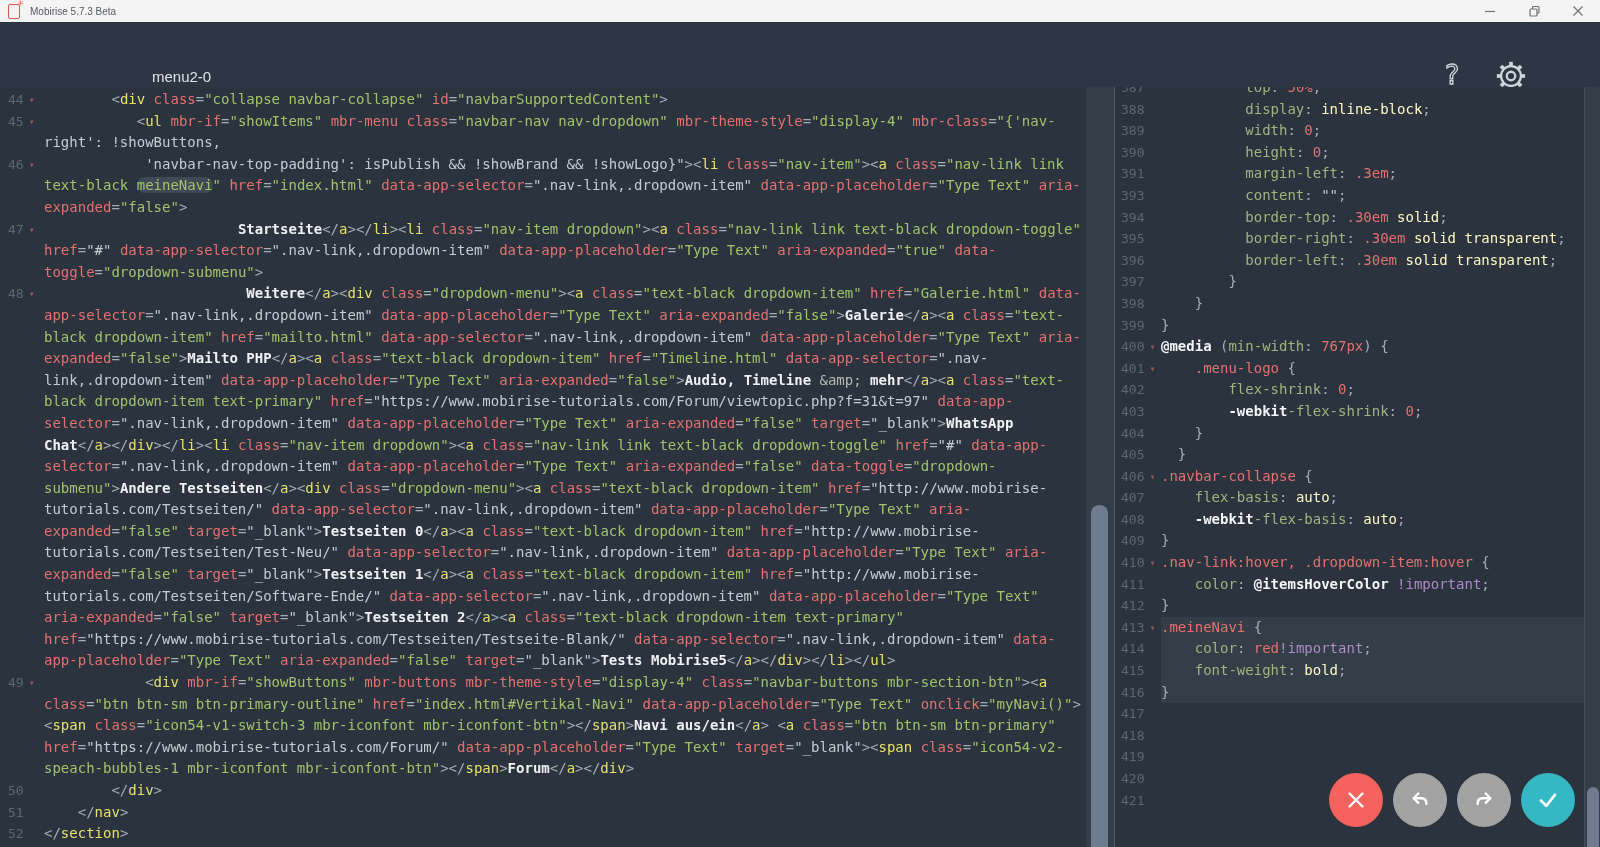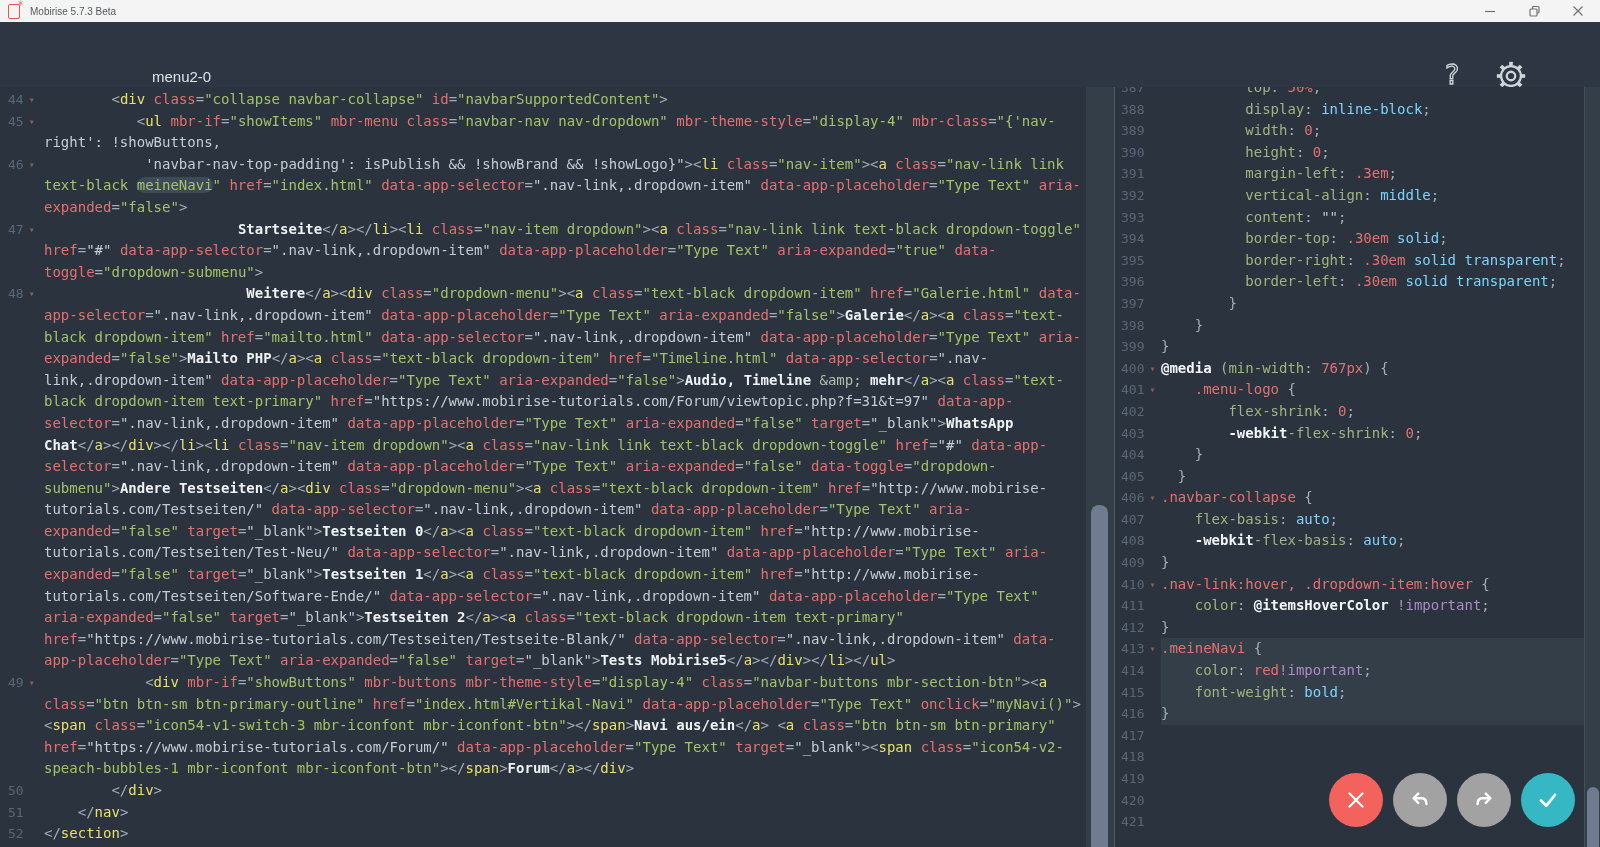--- a/index.html
+++ b/index.html
@@ -47,21 +47,21 @@
 
   .tk-p{color:#a4aeb7}
   .tk-t{color:#e6e06c}
   .tk-a{color:#e4716f}
   .tk-s{color:#a2c36a}
   .tk-g{color:#c4ccd3}
   .tk-x{color:#eef2f4;font-weight:bold}
   .tk-e{color:#b4bdb0}
   .tk-sh{color:#a2c36a;background:#3e4a56;border-radius:8px}
   .tk-pr{color:#a2b37f}
-  .tk-v{color:#7dd3fc}
+  .tk-v{color:#fef9c3}
   .tk-n{color:#e4716f}
   .tk-sel{color:#e4716f}
   .tk-at{color:#f3f6f8;font-weight:bold}
   .tk-imp{color:#ad8bc5}
 
   
   .vtrack{position:absolute;top:0;height:760px;background:#343e49;}
   #midTrack{left:1086px;width:29px;border-right:1px solid #525c68;box-sizing:border-box;}
   #rightTrack{left:1584px;width:16px;border-left:1px solid #454f5a;box-sizing:border-box;}
   .vthumb{position:absolute;background:#6f7b8e;border-radius:8px;cursor:pointer;}
@@ -233,26 +233,20 @@
           <span class="code">          <span class="tk-pr">height</span><span class="tk-p">: </span><span class="tk-n">0</span><span class="tk-p">;</span></span>
         </div>
         <div class="cl">
           <span class="gut">
             <span>391</span>
           </span>
           <span class="code">          <span class="tk-pr">margin-left</span><span class="tk-p">: </span><span class="tk-n">.3em</span><span class="tk-p">;</span></span>
         </div>
         <div class="cl">
           <span class="gut">
-            <span>392</span>
-          </span>
-          <span class="code">          <span class="tk-pr">vertical-align</span><span class="tk-p">: </span><span class="tk-v">middle</span><span class="tk-p">;</span></span>
-        </div>
-        <div class="cl">
-          <span class="gut">
             <span>393</span>
           </span>
           <span class="code">          <span class="tk-pr">content</span><span class="tk-p">: </span><span class="tk-g">""</span><span class="tk-p">;</span></span>
         </div>
         <div class="cl">
           <span class="gut">
             <span>394</span>
           </span>
           <span class="code">          <span class="tk-pr">border-top</span><span class="tk-p">: </span><span class="tk-n">.30em</span><span class="tk-v"> solid</span><span class="tk-p">;</span></span>
         </div>

